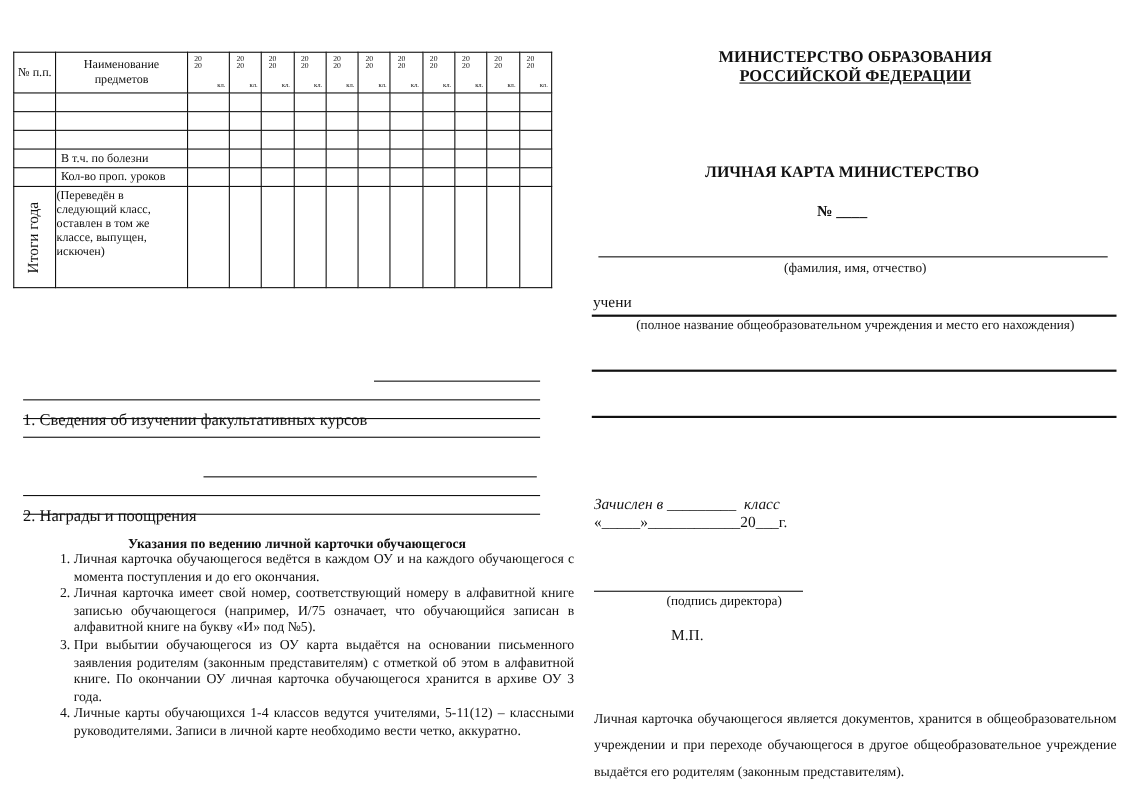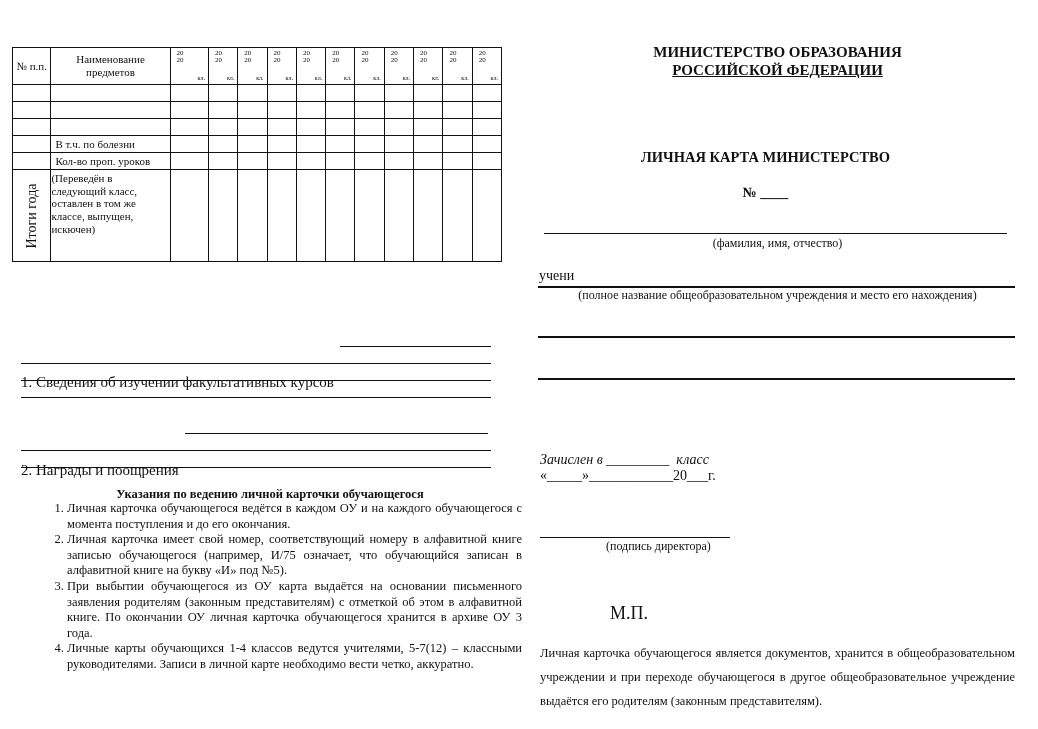--- a/index.html
+++ b/index.html
@@ -245,21 +245,21 @@
 <div class="abs line-text" style="left:21px; top:418px;">2. Награды и поощрения</div>
 <div class="hline" style="left:185px; top:433px; width:303px;"></div>
 <div class="hline" style="left:21px; top:450px; width:470px;"></div>
 <div class="hline" style="left:21px; top:467px; width:470px;"></div>
 
 <div class="abs instr-title" style="left:20px; top:487px; width:500px;">Указания по ведению личной карточки обучающегося</div>
 <ol class="instr">
   <li>Личная карточка обучающегося ведётся в каждом ОУ и на каждого обучающегося с момента поступления и до его окончания.</li>
   <li>Личная карточка имеет свой номер, соответствующий номеру в алфавитной книге записью обучающегося (например, И/75 означает, что обучающийся записан в алфавитной книге на букву «И» под №5).</li>
   <li> При выбытии обучающегося из ОУ карта выдаётся на основании письменного заявления родителям (законным представителям) с отметкой об этом в алфавитной книге. По окончании ОУ личная карточка обучающегося хранится в архиве ОУ 3 года.</li>
-  <li>Личные карты обучающихся 1-4 классов ведутся учителями, 5-7(12) – классными руководителями. Записи в личной карте необходимо вести четко, аккуратно.</li>
+  <li>Личные карты обучающихся 1-4 классов ведутся учителями, 5-11(12) – классными руководителями. Записи в личной карте необходимо вести четко, аккуратно.</li>
 </ol>
 
 <div class="abs center-title" style="left:540px; top:43px; width:475px;">МИНИСТЕРСТВО ОБРАЗОВАНИЯ</div>
 <div class="abs center-title" style="left:540px; top:61px; width:475px;text-decoration:underline;">РОССИЙСКОЙ ФЕДЕРАЦИИ</div>
 
 <div class="abs center-title" style="left:528px; top:148px; width:475px; font-size:14.5px;">ЛИЧНАЯ КАРТА МИНИСТЕРСТВО</div>
 <div class="abs center-title" style="left:528px; top:184px; width:475px; font-size:14px;">№ ____</div>
 
 <div class="hline" style="left:544px; top:233px; width:463px;"></div>
 <div class="abs caption" style="left:540px; top:236px; width:475px;">(фамилия, имя, отчество)</div>
@@ -267,15 +267,15 @@
 <div class="abs" style="left:539px; top:268px; font-size:14px;">учени</div>
 <div class="thick" style="left:538px; top:286px; width:477px;"></div>
 <div class="abs caption" style="left:540px; top:288px; width:475px;">(полное название общеобразовательном учреждения и место его нахождения)</div>
 <div class="thick" style="left:538px; top:336px; width:477px;"></div>
 <div class="thick" style="left:538px; top:378px; width:477px;"></div>
 
 <div class="abs" style="left:540px; top:452px; font-size:14px; white-space:pre;font-style:italic;">Зачислен в _________  класс</div>
 <div class="abs" style="left:540px; top:468px; font-size:14px; white-space:pre;">«_____»____________20___г.</div>
 <div class="hline" style="left:540px; top:537px; width:190px;"></div>
 <div class="abs" style="left:566px; top:539px; font-size:12px;margin-left:40px;">(подпись директора)</div>
-<div class="abs" style="left:610px; top:571px; font-size:18px;margin-top:32px;">М.П.</div>
+<div class="abs" style="left:610px; top:571px; font-size:14px;">М.П.</div>
 
 <div class="footer-note">Личная карточка обучающегося является документов, хранится в общеобразовательном учреждении и при переходе обучающегося в другое общеобразовательное учреждение выдаётся его родителям (законным представителям).</div>
 
 </body></html>

